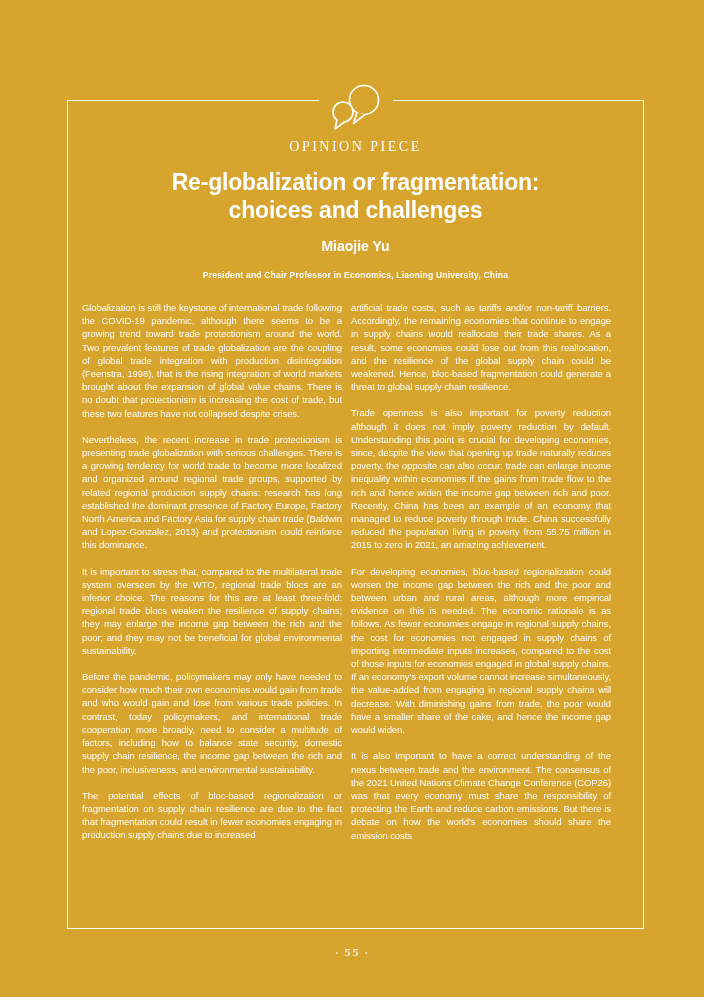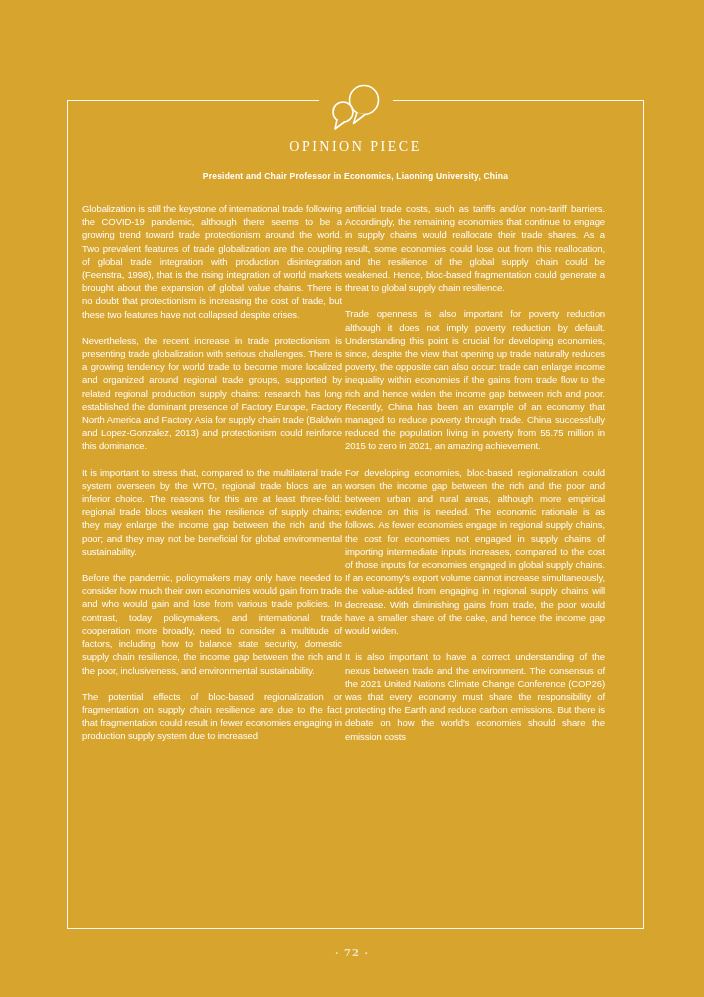--- a/index.html
+++ b/index.html
@@ -52,21 +52,21 @@
   .affil {
     margin-top: 16px;
     text-align: center;
     font-size: 8.5px;
     font-weight: bold;
     letter-spacing: 0.2px;
     color: #FFFFFF;
   }
   .columns {
     display: flex;
-    gap: 3px;
+    gap: 9px;
     padding: 0 14px;
     margin-top: 21px;
     height: 616px;
     overflow: hidden;
   }
   .col {
     width: 260px;
     text-align: justify;
     font-size: 9.5px;
     line-height: 13.2px;
@@ -94,34 +94,39 @@
     <svg width="64" height="56" viewBox="0 0 64 56" aria-hidden="true">
       <circle cx="40" cy="21" r="14.5" fill="none" stroke="#FFFFFF" stroke-width="1.6"></circle>
       <path d="M33 33.5 L29.5 44.5 L41 35.5" fill="#D7A42E" stroke="#FFFFFF" stroke-width="1.6" stroke-linejoin="round"></path>
       <circle cx="19" cy="33" r="10" fill="#D7A42E" stroke="#FFFFFF" stroke-width="1.6"></circle>
       <path d="M13 40.5 L11 50 L21 42.5" fill="#D7A42E" stroke="#FFFFFF" stroke-width="1.6" stroke-linejoin="round"></path>
     </svg>
   </div>
 
   <div class="kicker">OPINION PIECE</div>
 
+  <div class="title">
+    <div>Re-globalization or fragmentation:</div>
+    <div>choices and challenges</div>
+  </div>
 
+  <div class="author">Miaojie Yu</div>
   <div class="affil">President and Chair Professor in Economics, Liaoning University, China</div>
 
   <div class="columns">
     <div class="col">
       <p>Globalization is still the keystone of international trade following the COVID-19 pandemic, although there seems to be a growing trend toward trade protectionism around the world. Two prevalent features of trade globalization are the coupling of global trade integration with production disintegration (Feenstra, 1998), that is the rising integration of world markets brought about the expansion of global value chains. There is no doubt that protectionism is increasing the cost of trade, but these two features have not collapsed despite crises.</p>
       <p>Nevertheless, the recent increase in trade protectionism is presenting trade globalization with serious challenges. There is a growing tendency for world trade to become more localized and organized around regional trade groups, supported by related regional production supply chains: research has long established the dominant presence of Factory Europe, Factory North America and Factory Asia for supply chain trade (Baldwin and Lopez-Gonzalez, 2013) and protectionism could reinforce this dominance.</p>
       <p>It is important to stress that, compared to the multilateral trade system overseen by the WTO, regional trade blocs are an inferior choice. The reasons for this are at least three-fold: regional trade blocs weaken the resilience of supply chains; they may enlarge the income gap between the rich and the poor; and they may not be beneficial for global environmental sustainability.</p>
       <p>Before the pandemic, policymakers may only have needed to consider how much their own economies would gain from trade and who would gain and lose from various trade policies. In contrast, today policymakers, and international trade cooperation more broadly, need to consider a multitude of factors, including how to balance state security, domestic supply chain resilience, the income gap between the rich and the poor, inclusiveness, and environmental sustainability.</p>
-      <p>The potential effects of bloc-based regionalization or fragmentation on supply chain resilience are due to the fact that fragmentation could result in fewer economies engaging in production supply system due to increased</p>
+      <p>The potential effects of bloc-based regionalization or fragmentation on supply chain resilience are due to the fact that fragmentation could result in fewer economies engaging in production supply chains due to increased</p>
     </div>
     <div class="col">
       <p>artificial trade costs, such as tariffs and/or non-tariff barriers. Accordingly, the remaining economies that continue to engage in supply chains would reallocate their trade shares. As a result, some economies could lose out from this reallocation, and the resilience of the global supply chain could be weakened. Hence, bloc-based fragmentation could generate a threat to global supply chain resilience.</p>
       <p>Trade openness is also important for poverty reduction although it does not imply poverty reduction by default. Understanding this point is crucial for developing economies, since, despite the view that opening up trade naturally reduces poverty, the opposite can also occur: trade can enlarge income inequality within economies if the gains from trade flow to the rich and hence widen the income gap between rich and poor. Recently, China has been an example of an economy that managed to reduce poverty through trade. China successfully reduced the population living in poverty from 55.75 million in 2015 to zero in 2021, an amazing achievement.</p>
       <p>For developing economies, bloc-based regionalization could worsen the income gap between the rich and the poor and between urban and rural areas, although more empirical evidence on this is needed. The economic rationale is as follows. As fewer economies engage in regional supply chains, the cost for economies not engaged in supply chains of importing intermediate inputs increases, compared to the cost of those inputs for economies engaged in global supply chains. If an economy's export volume cannot increase simultaneously, the value-added from engaging in regional supply chains will decrease. With diminishing gains from trade, the poor would have a smaller share of the cake, and hence the income gap would widen.</p>
       <p>It is also important to have a correct understanding of the nexus between trade and the environment. The consensus of the 2021 United Nations Climate Change Conference (COP26) was that every economy must share the responsibility of protecting the Earth and reduce carbon emissions. But there is debate on how the world's economies should share the emission costs</p>
     </div>
   </div>
 
 </div>
 
-<div class="page-number">· 72 ·</div>
+<div class="page-number">· 55 ·</div>
 
 </body></html>

